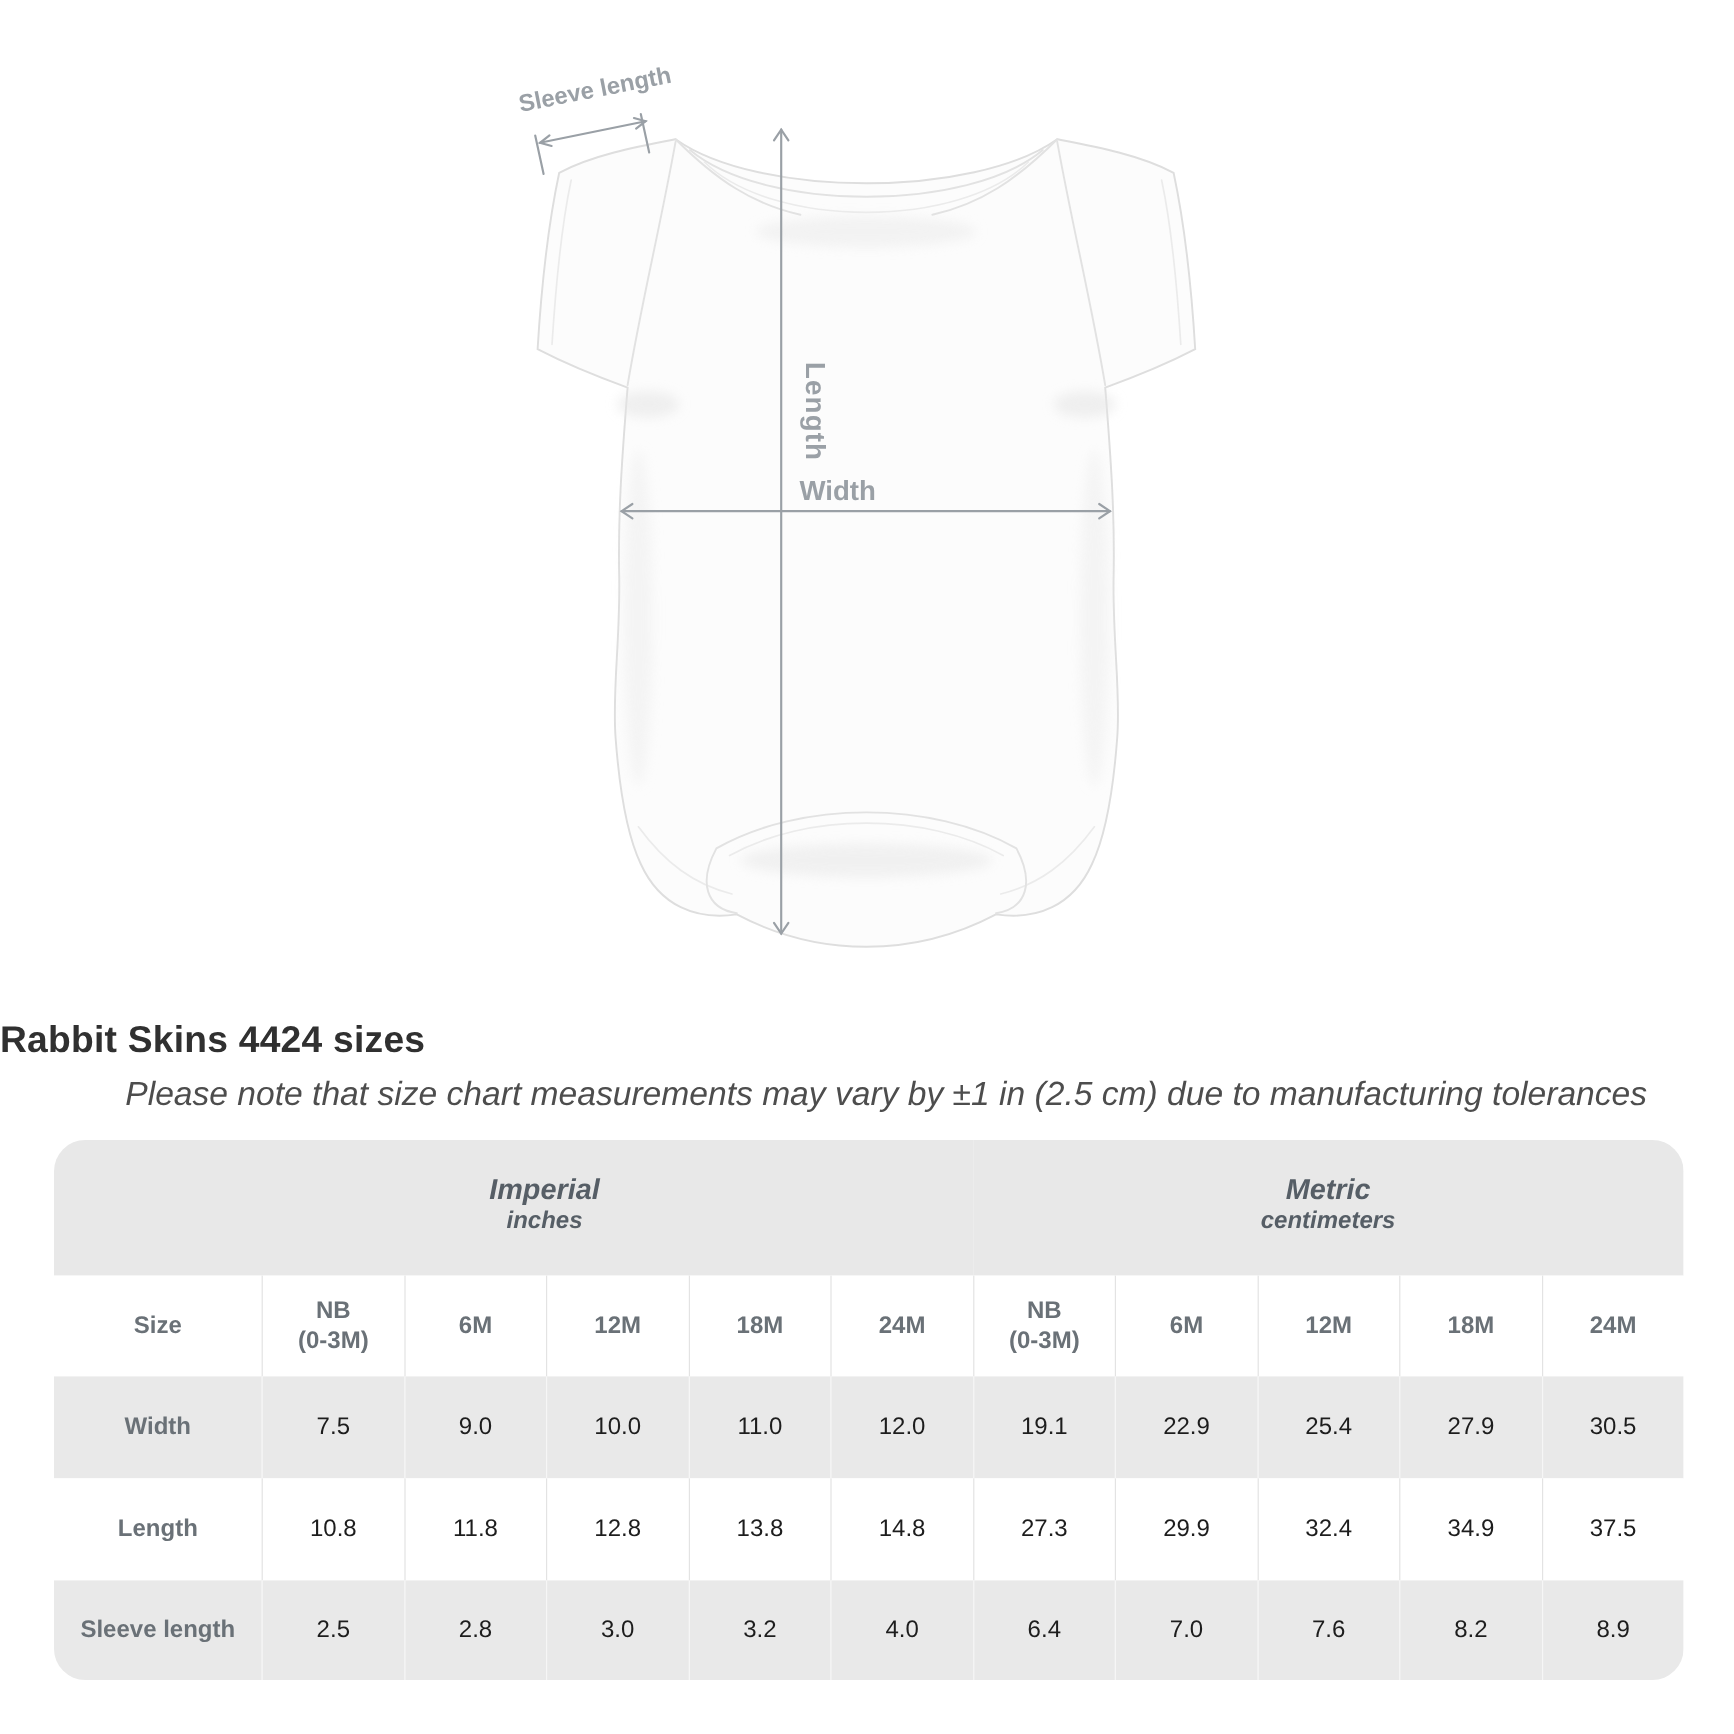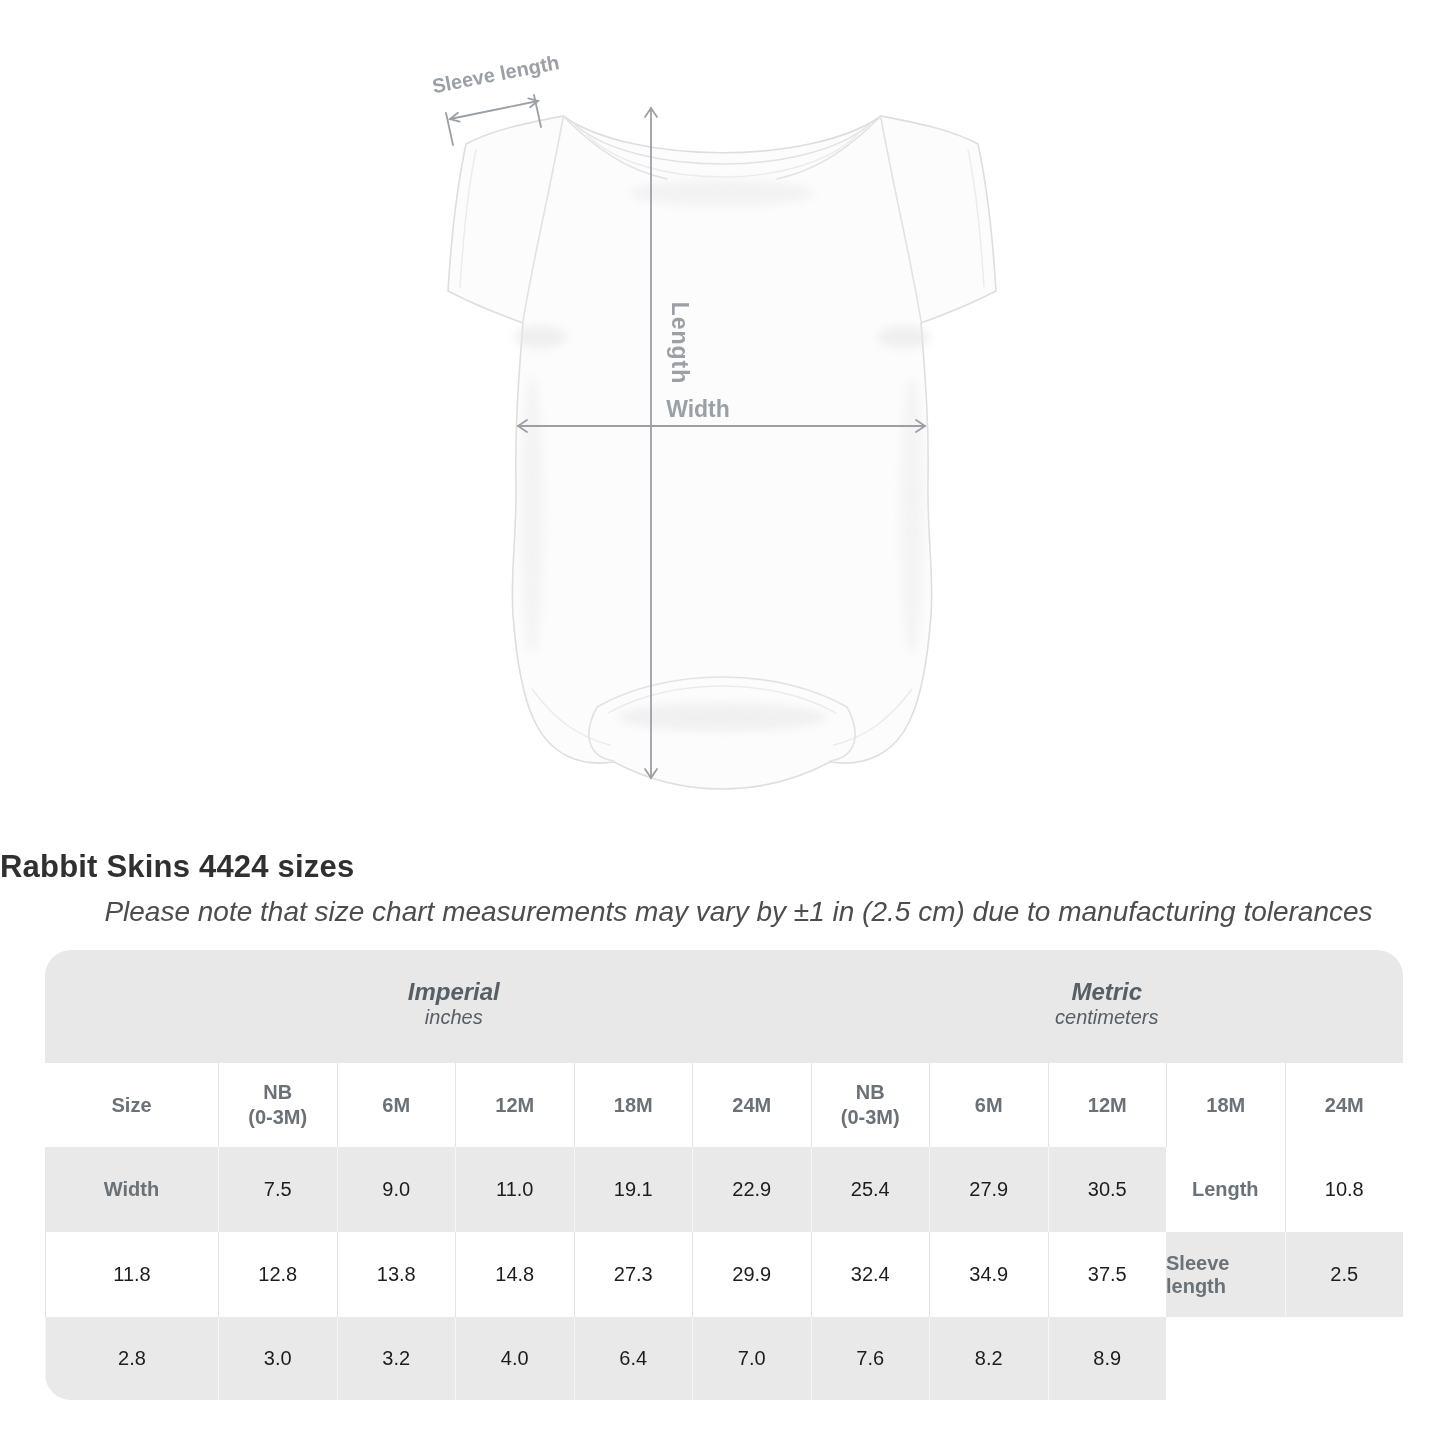--- a/index.html
+++ b/index.html
@@ -33,21 +33,21 @@
   
   .tbl{position:absolute;left:45px;top:950px;width:1358px;height:450px;background:#fff;
     display:grid;grid-template-columns:173px repeat(10,1fr);
     grid-template-rows:113px 84px 85px 85px 83px;
     border-radius:26px;overflow:hidden;}
   .band{display:flex;flex-direction:column;align-items:center;justify-content:center;
     background:var(--band-bg);padding-bottom:6px;}
   .band.imp{grid-column:1/7;padding-left:52px;}
   .band.met{grid-column:7/12;}
   .gtitle{font-size:24px;font-weight:bold;font-style:italic;color:var(--band-text);}
-  .gunit{font-size:20px;font-style:italic;color:var(--band-text);}
+  .gunit{font-size:20px;font-style:italic;color:var(--band-text);font-weight:bold;}
   .cell{display:flex;align-items:center;justify-content:center;font-size:20px;background:#fff;}
   .cell.g{background:var(--row-alt-bg);}
   .sw{border-left:1px solid var(--sep-white-row);}
   .sg{border-left:1px solid var(--sep-gray-row);}
   .hc{flex-direction:column;line-height:1.25;font-weight:bold;color:var(--label-text);}
   .lbl{font-weight:bold;color:var(--label-text);}
   .val{color:var(--value-text);}
 </style>
 </head>
 <body>
@@ -193,21 +193,23 @@
         <span></span>
       </div>
     <div class="cell hc sw">
         <span>24M</span>
         <span></span>
       </div>
 
     <div class="cell lbl g">Width</div>
     <div class="cell val g sg">7.5</div>
     <div class="cell val g sg">9.0</div>
+    <div class="cell val g sg">10.0</div>
     <div class="cell val g sg">11.0</div>
+    <div class="cell val g sg">12.0</div>
     <div class="cell val g sg">19.1</div>
     <div class="cell val g sg">22.9</div>
     <div class="cell val g sg">25.4</div>
     <div class="cell val g sg">27.9</div>
     <div class="cell val g sg">30.5</div>
 
     <div class="cell lbl">Length</div>
     <div class="cell val sw">10.8</div>
     <div class="cell val sw">11.8</div>
     <div class="cell val sw">12.8</div>

